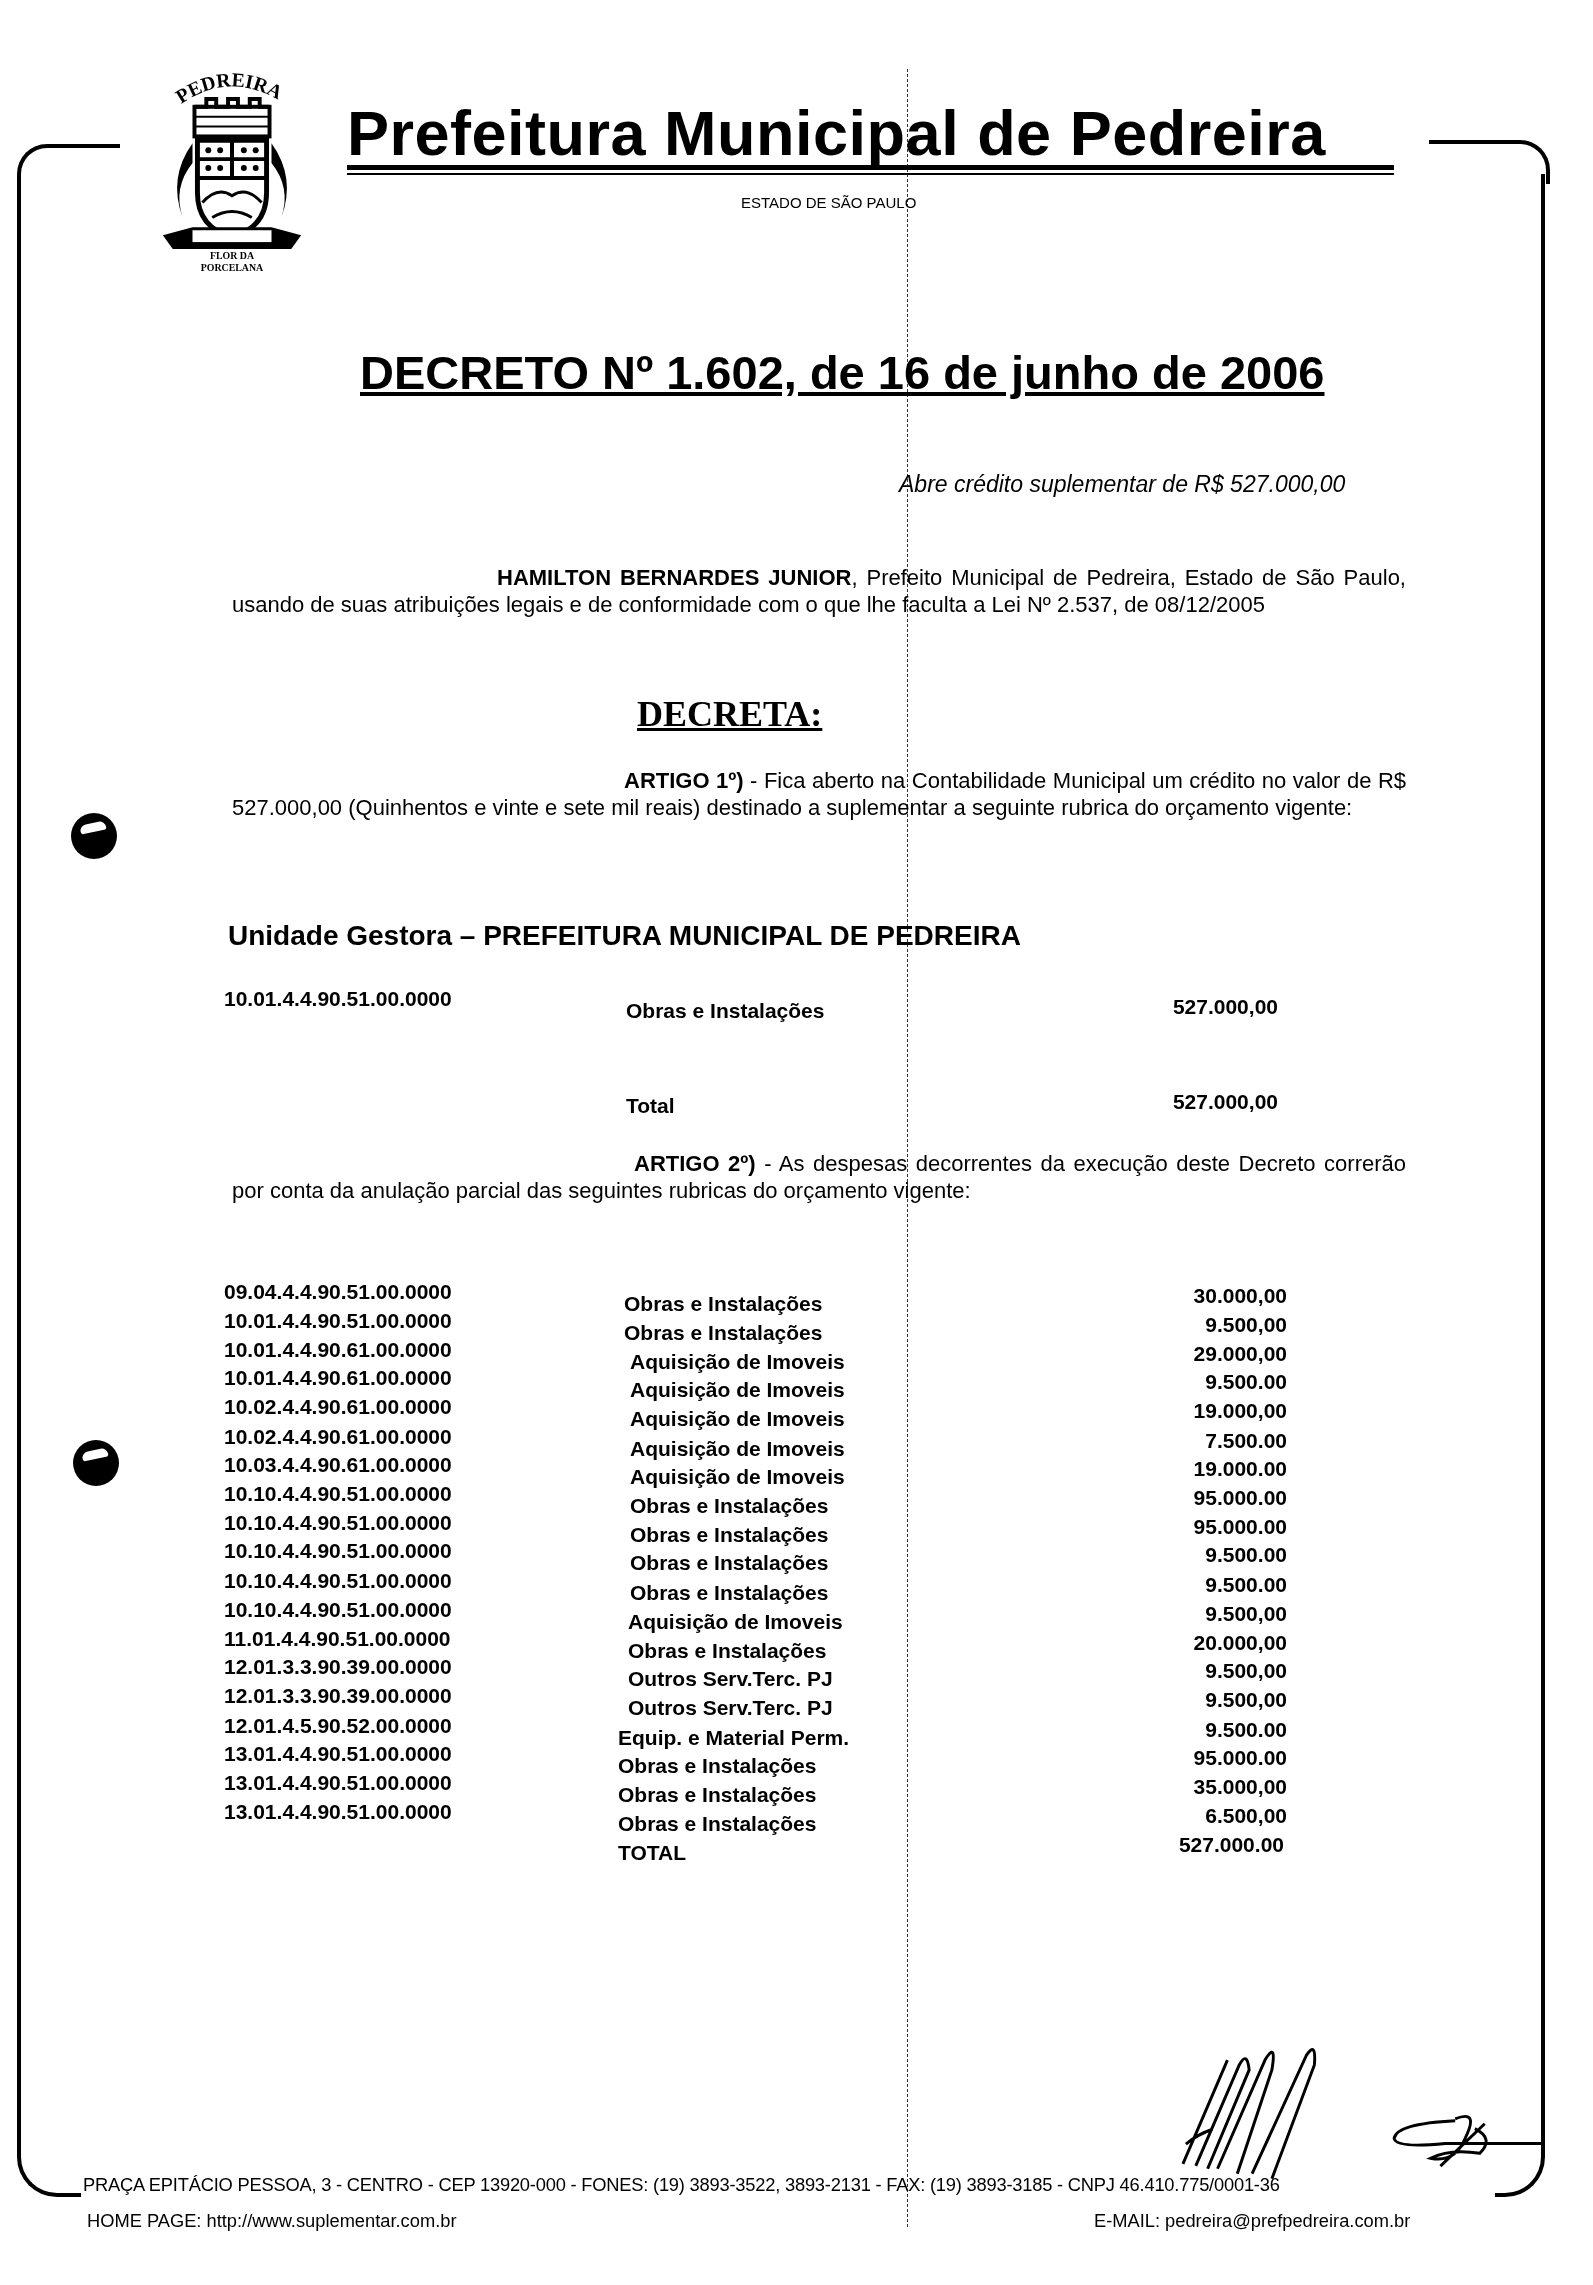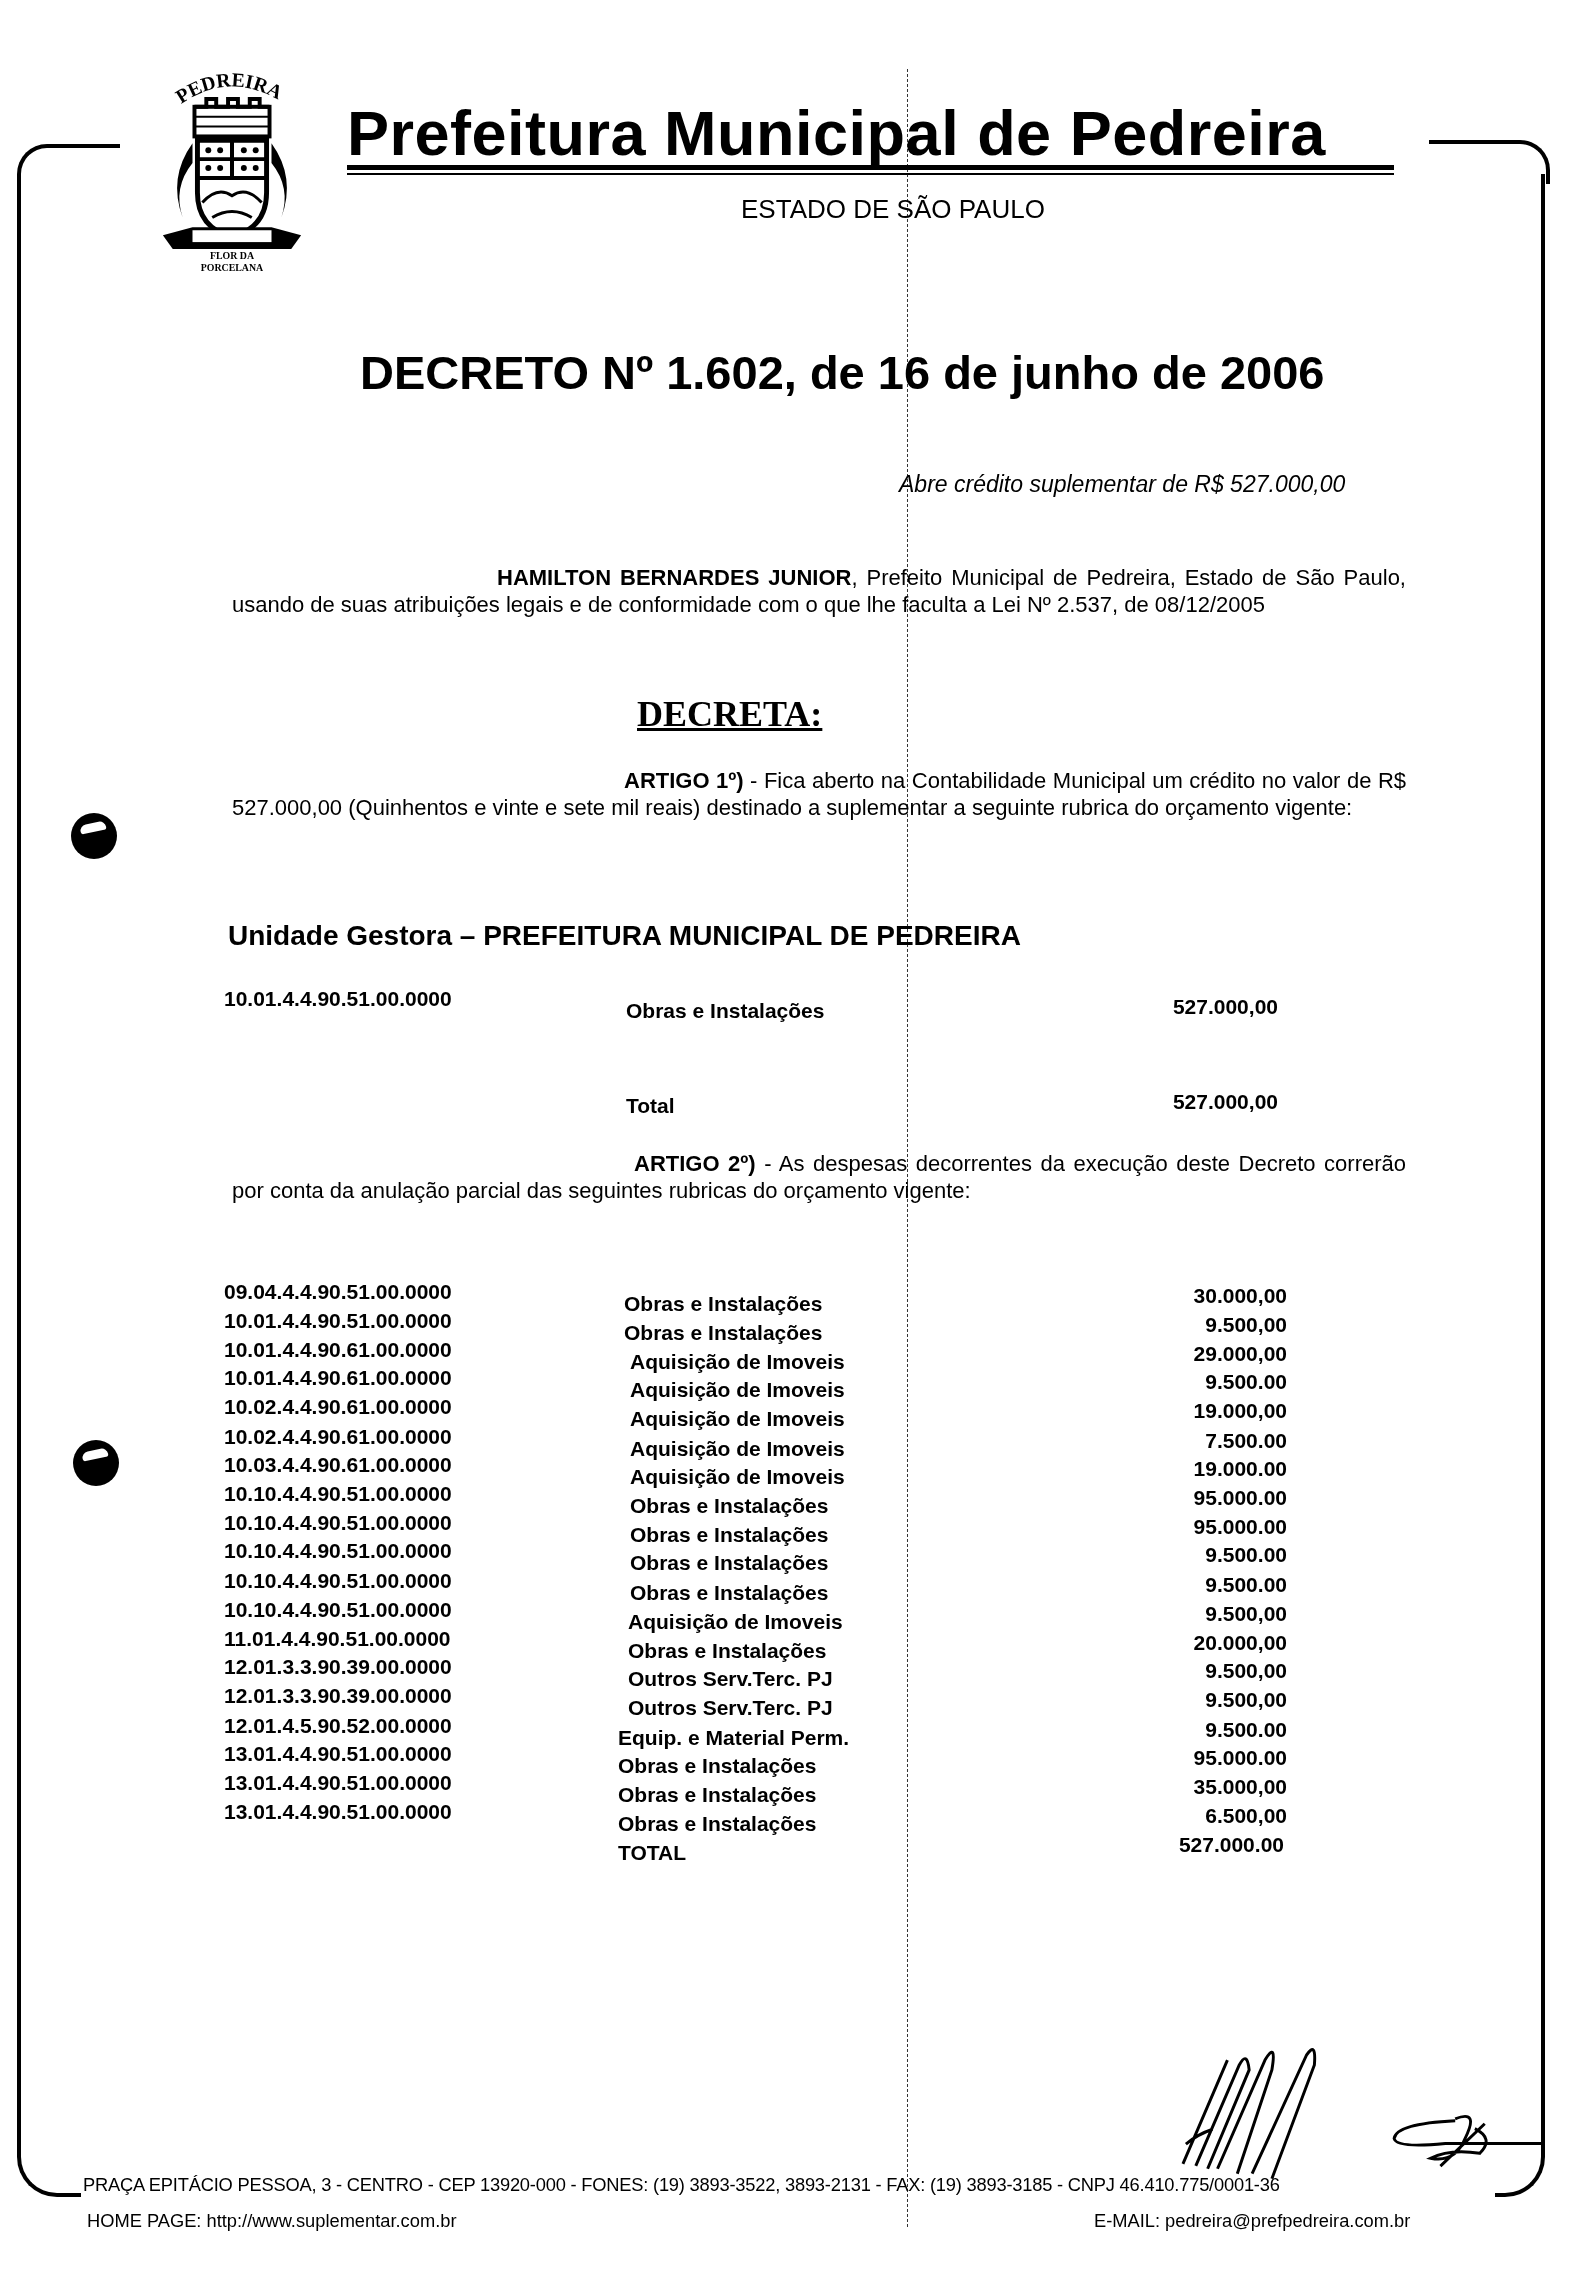--- a/index.html
+++ b/index.html
@@ -8,22 +8,22 @@
   .frame-top-left { position:absolute; left:17px; top:144px; width:99px; height:40px; border-top:4px solid #000; border-left:4px solid #000; border-top-left-radius:30px; }
   .frame-top-right { position:absolute; left:1429px; top:140px; width:117px; height:40px; border-top:4px solid #000; border-right:4px solid #000; border-top-right-radius:30px; }
   .frame-left { position:absolute; left:17px; top:178px; width:4px; height:1970px; background:#000; }
   .frame-right { position:absolute; left:1541px; top:174px; width:4px; height:1974px; background:#000; }
   .frame-bottom-left { position:absolute; left:17px; top:2138px; width:64px; height:59px; border-bottom:4px solid #000; border-left:4px solid #000; border-bottom-left-radius:40px; box-sizing:border-box; }
   .frame-bottom-right { position:absolute; left:1495px; top:2138px; width:50px; height:59px; border-bottom:4px solid #000; border-right:4px solid #000; border-bottom-right-radius:40px; box-sizing:border-box; }
   .fold-line { position:absolute; left:907px; top:69px; width:0; height:2158px; border-left:1px dashed #333; }
   .title { left:347px; top:97px; font-size:63px; font-weight:bold; letter-spacing:0.5px; }
   .title-rule1 { position:absolute; left:347px; top:165px; width:1047px; height:5px; background:#000; }
   .title-rule2 { position:absolute; left:347px; top:173px; width:1047px; height:2px; background:#000; }
-  .state { left:741px; top:194px; font-size:26px; }
-  .decree { left:360px; top:345px; font-size:47px; font-weight:bold; }
+  .state { left:741px; top:194px; font-size:15px; }
+  .decree { left:360px; top:345px; font-size:47px; font-weight:bold;text-decoration:underline; }
   .summary { left:899px; top:471px; font-size:23px; font-style:italic; }
   .para { left:232px; width:1174px; font-size:22px; line-height:27px; white-space:normal; text-align:justify; }
   .para .indent { display:inline-block; width:265px; }
   .para b { font-weight:bold; }
   .decreta { left:637px; top:693px; font-family:"Liberation Serif", serif; font-size:36px; font-weight:bold; text-decoration:underline; }
   .unit { left:228px; top:920px; font-size:28px; font-weight:bold; text-decoration-thickness:3px; }
   .row { position:absolute; left:0; width:1594px; height:29px; font-size:21px; font-weight:bold; }
   .row .code { position:absolute; left:224px; top:0; }
   .row .desc { position:absolute; left:624px; top:0;margin-top:12px; }
   .row .val { position:absolute; right:307px; top:4px; text-align:right; }

